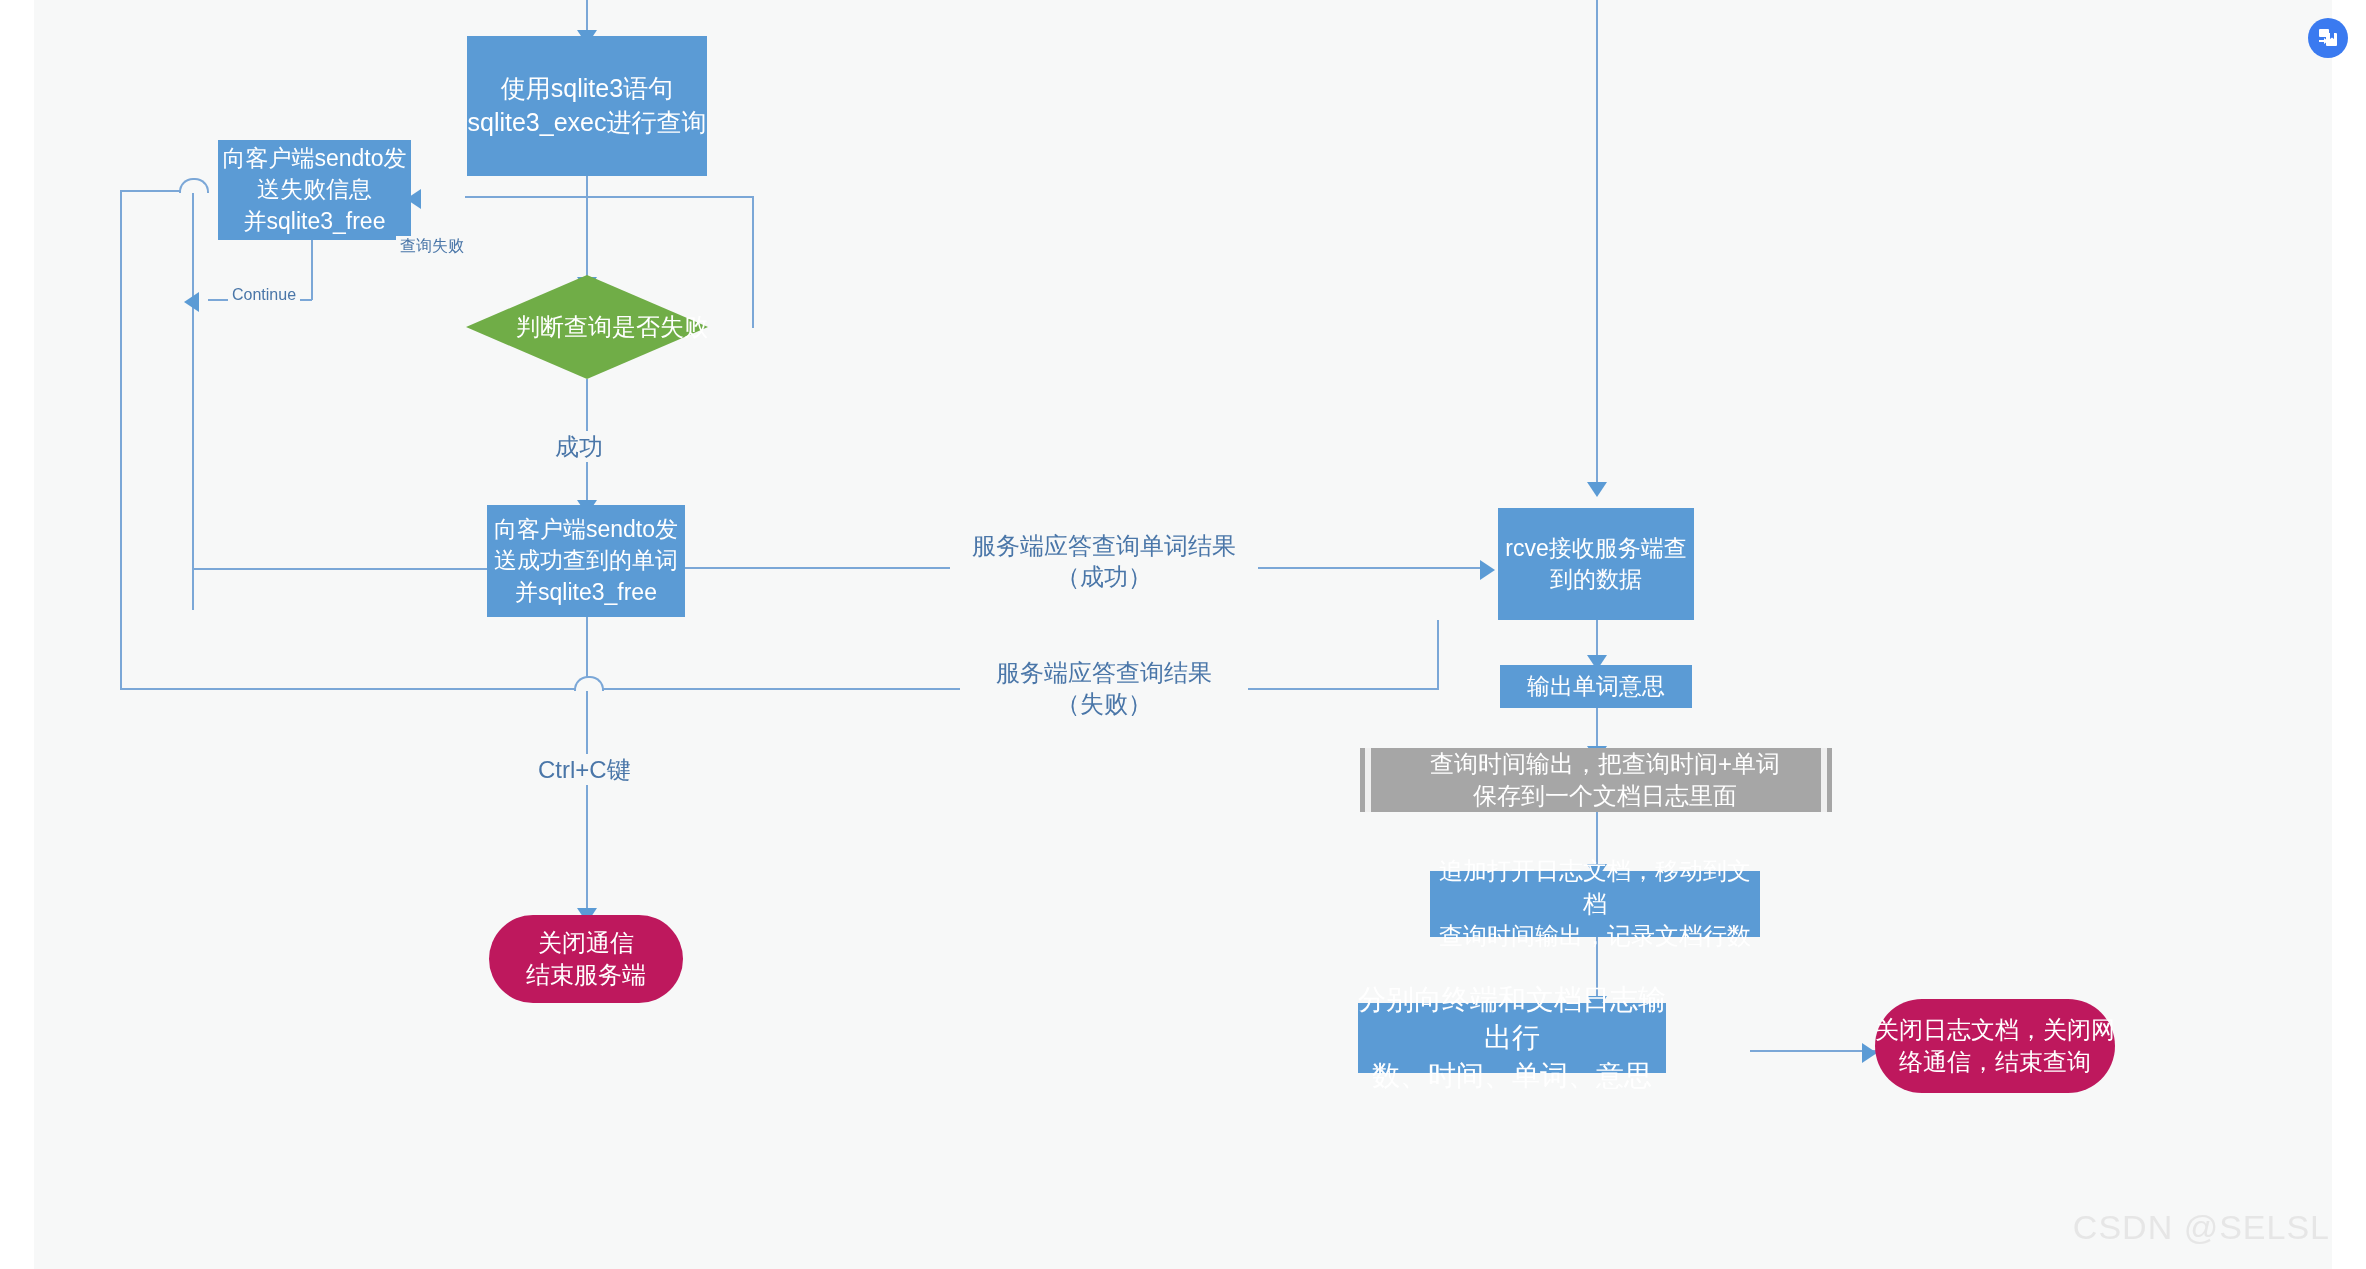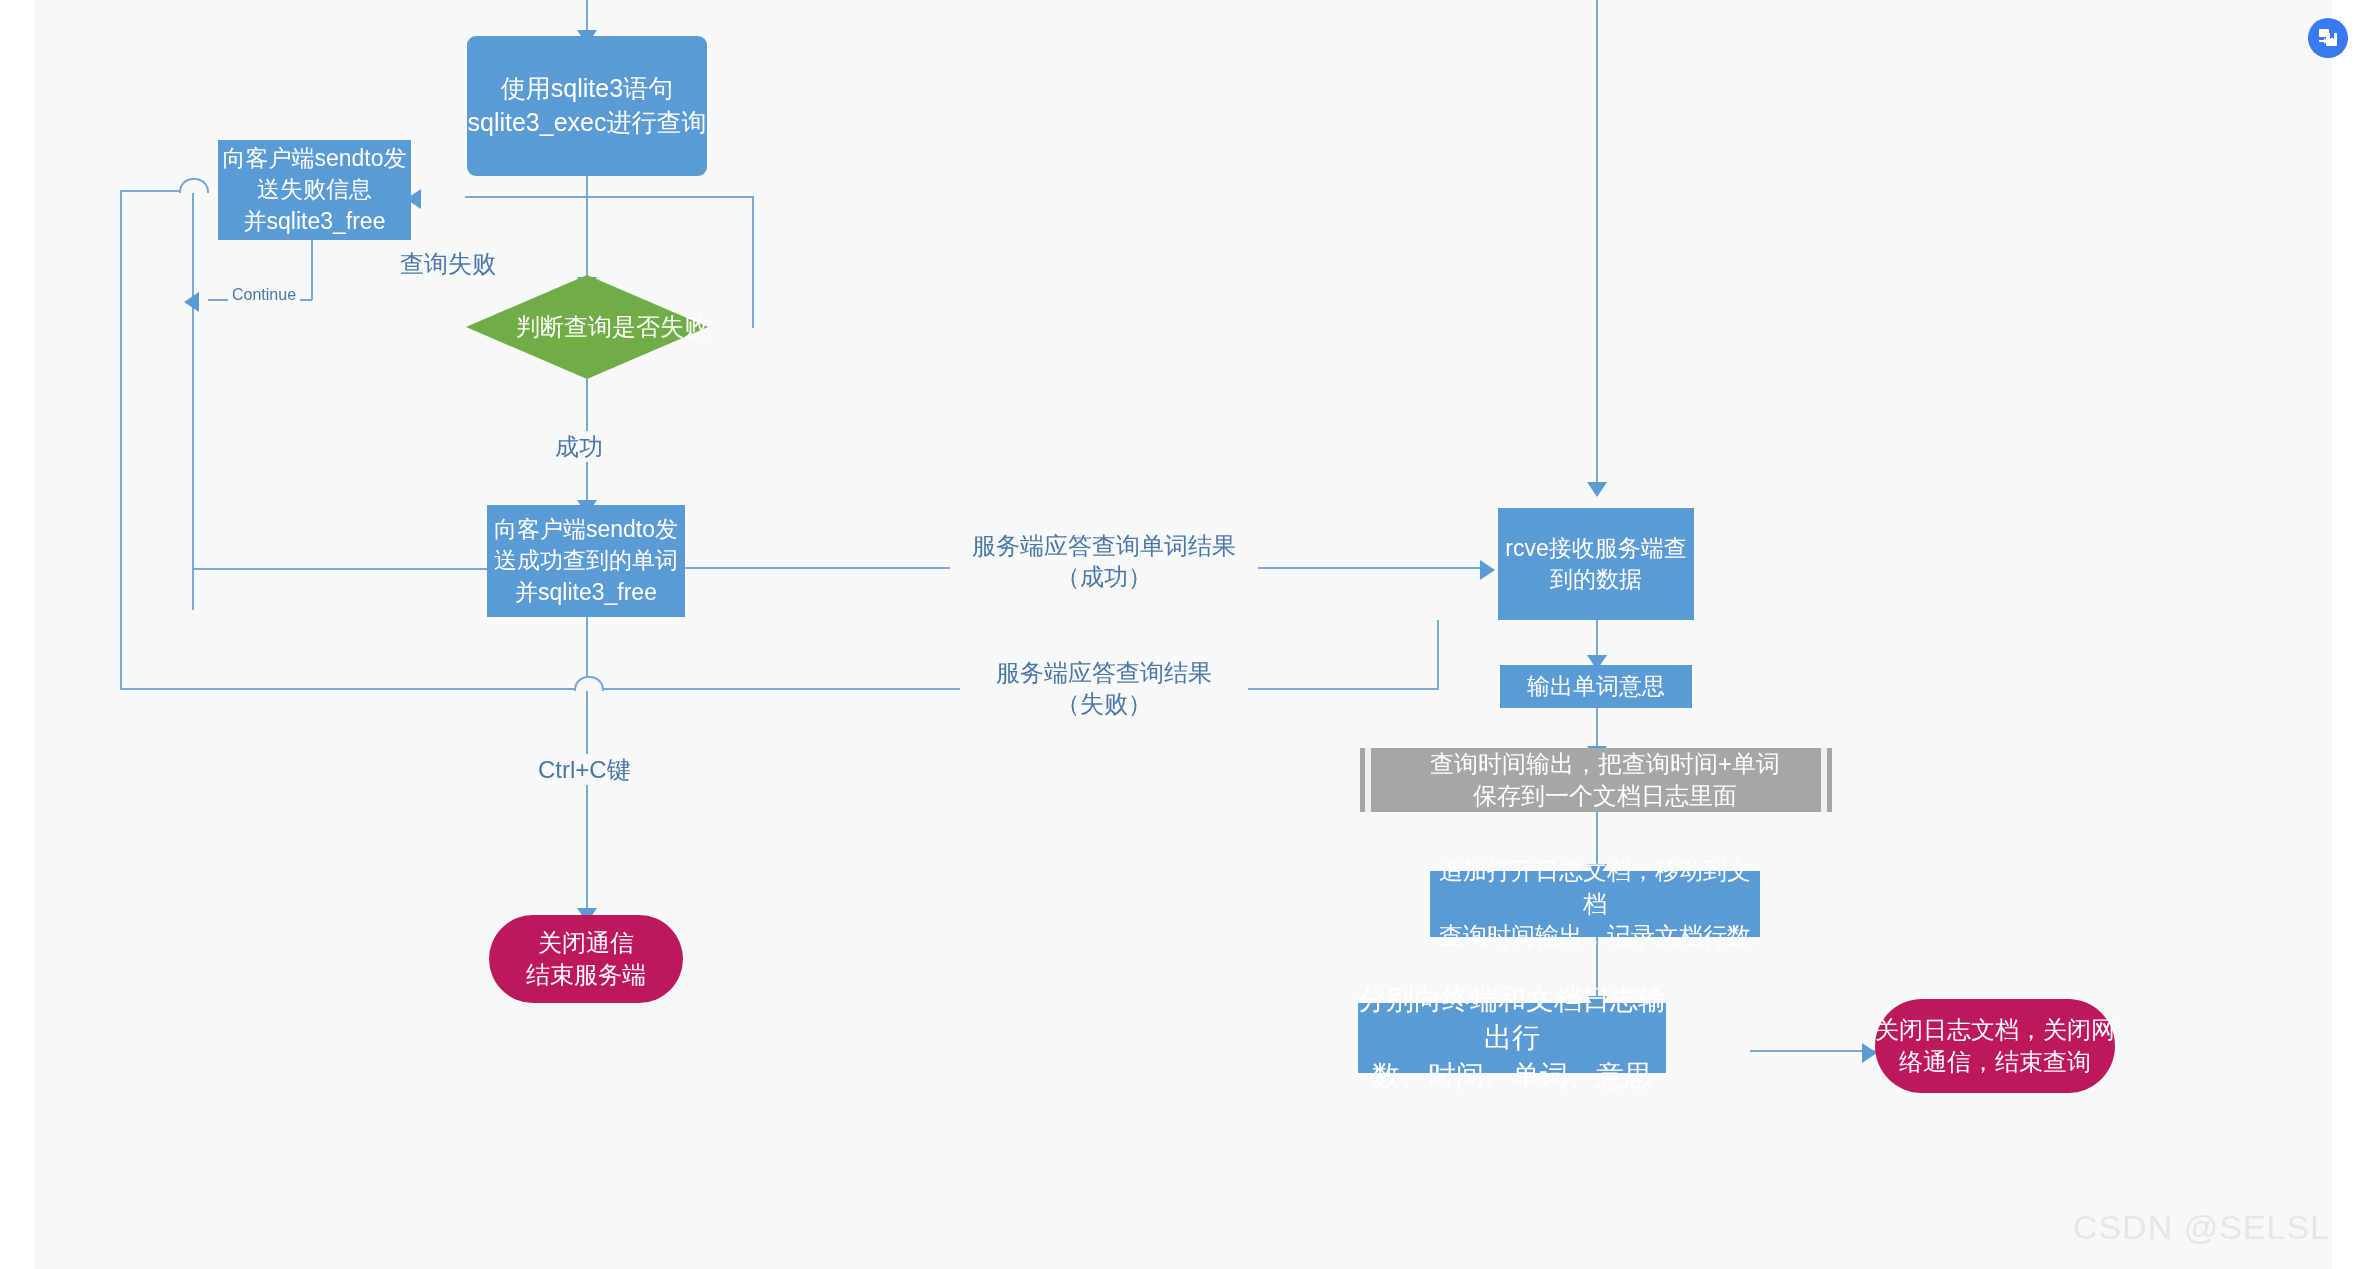--- a/index.html
+++ b/index.html
@@ -201,21 +201,21 @@
 
   <div class="line v" style="left:1596px; top:812px; height:58px;"></div>
   <div class="arrow down" style="left:1587px; top:864px;"></div>
 
   <div class="line v" style="left:1596px; top:936px; height:66px;"></div>
   <div class="arrow down" style="left:1587px; top:996px;"></div>
 
   <div class="line h" style="left:1750px; top:1050px; width:130px;"></div>
   <div class="arrow right" style="left:1862px; top:1043px;"></div>
 
-  <div class="node process" style="left:467px; top:36px; width:240px; height:140px; font-size:25px;border-radius:9px;">使用sqlite3语句
+  <div class="node process" style="left:467px; top:36px; width:240px; height:140px; font-size:25px;">使用sqlite3语句
 sqlite3_exec进行查询</div>
 
   <div class="node process" style="left:218px; top:140px; width:193px; height:100px; font-size:23px;">向客户端sendto发
 送失败信息
 并sqlite3_free</div>
 
   <div class="node decision" style="left:466px; top:275px; width:242px; height:104px; font-size:24px;justify-content:flex-end;">
     <div class="diamond-shape"></div>
     <span class="diamond-label">判断查询是否失败</span>
   </div>
@@ -237,21 +237,21 @@
 
   <div class="node process" style="left:1430px; top:871px; width:330px; height:66px; font-size:24px;">追加打开日志文档，移动到文档
 查询时间输出，记录文档行数</div>
 
   <div class="node process" style="left:1358px; top:1003px; width:308px; height:70px; font-size:28px;">分别向终端和文档日志输出行
 数、时间、单词、意思</div>
 
   <div class="node terminator" style="left:1875px; top:999px; width:240px; height:94px; font-size:24px;">关闭日志文档，关闭网
 络通信，结束查询</div>
 
-  <div class="edge-label" style="left:396px; top:248px; font-size:24px;">查询失败</div>
+  <div class="edge-label" style="left:396px; top:236px; font-size:16px;">查询失败</div>
 
   <div class="edge-label" style="left:228px; top:285px; font-size:16px;">Continue</div>
 
   <div class="edge-label" style="left:551px; top:431px; font-size:24px;">成功</div>
 
   <div class="edge-label" style="left:950px; top:530px; width:300px; font-size:24px;">服务端应答查询单词结果
 （成功）</div>
 
   <div class="edge-label" style="left:960px; top:657px; width:280px; font-size:24px;">服务端应答查询结果
 （失败）</div>

